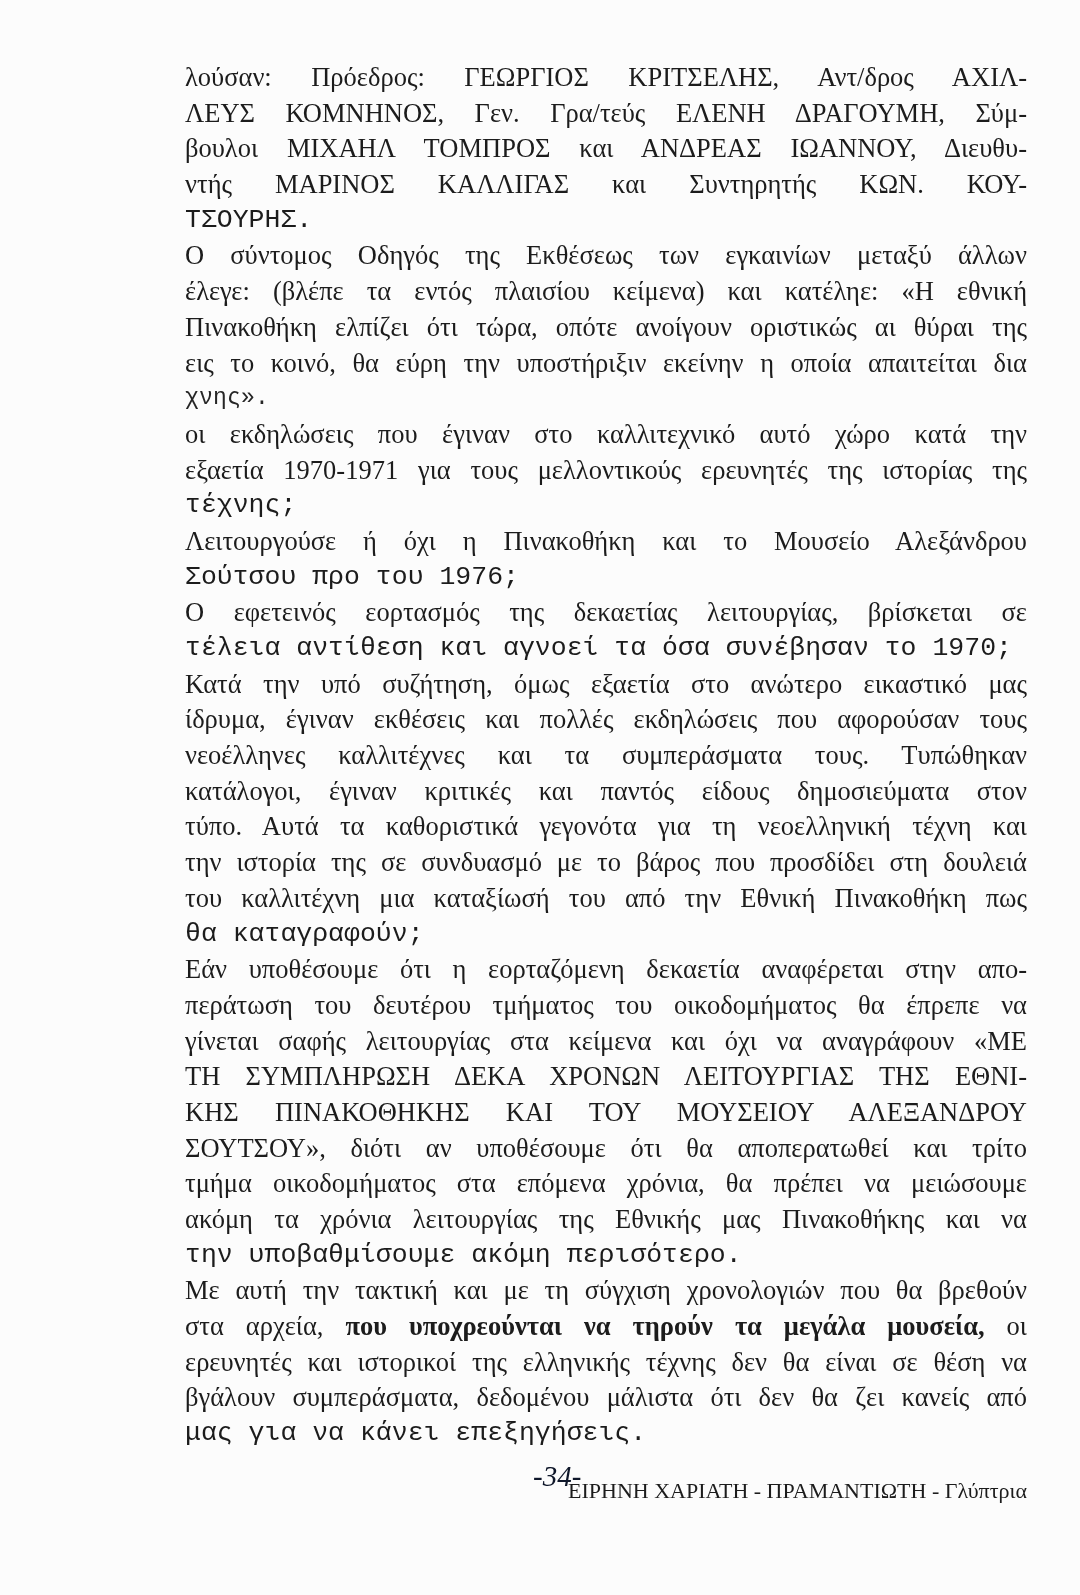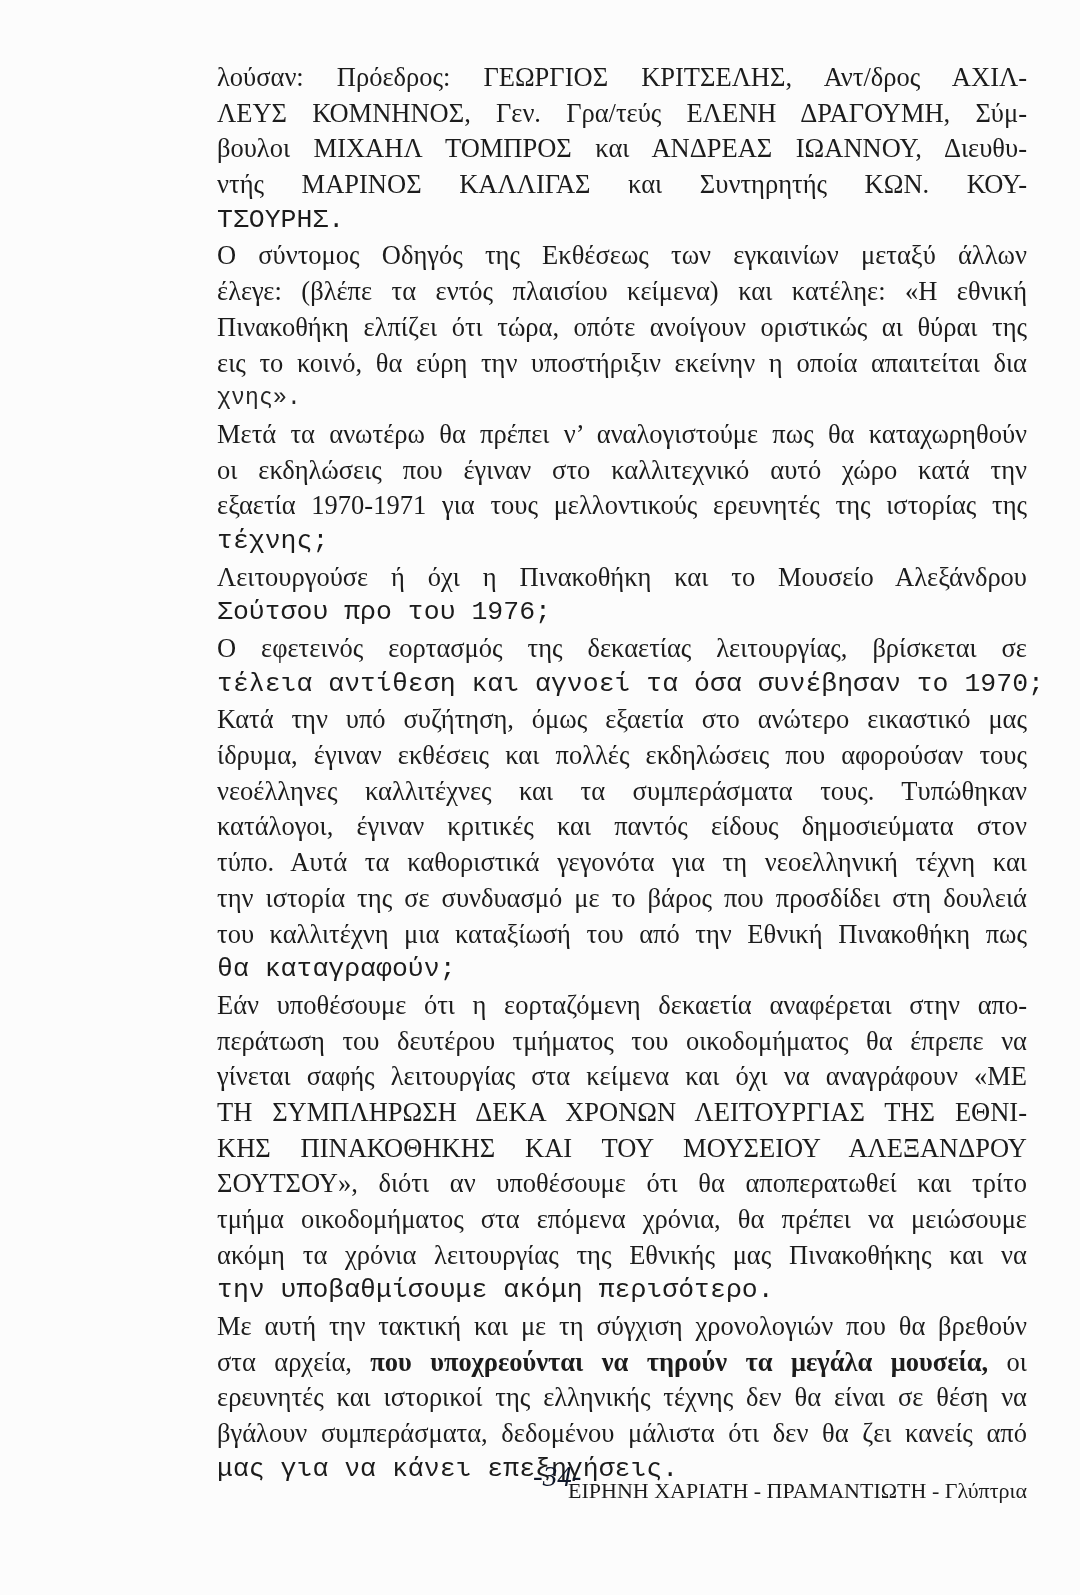--- a/index.html
+++ b/index.html
@@ -29,21 +29,20 @@
     font-size: 26.5px;
     line-height: 35.7px;
     color: #1c1c1c;
   }
   .line {
     display: block;
     white-space: nowrap;
     text-align: justify;
     text-align-last: justify;
     height: 35.7px;
-    margin-left: 32px;
   }
   .line.last {
     text-align-last: left;
     font-family: Liberation Mono, monospace;
   }
   .sans {
     font-family: "DejaVu Sans", "Liberation Sans", sans-serif;
     font-size: 23px;
     letter-spacing: 0.2px;
     color: #262626;
@@ -78,21 +77,20 @@
       <div class="line">λούσαν: Πρόεδρος: ΓΕΩΡΓΙΟΣ ΚΡΙΤΣΕΛΗΣ, Αντ/δρος ΑΧΙΛ-</div>
       <div class="line">ΛΕΥΣ ΚΟΜΝΗΝΟΣ, Γεν. Γρα/τεύς ΕΛΕΝΗ ΔΡΑΓΟΥΜΗ, Σύμ-</div>
       <div class="line">βουλοι ΜΙΧΑΗΛ ΤΟΜΠΡΟΣ και ΑΝΔΡΕΑΣ ΙΩΑΝΝΟΥ, Διευθυ-</div>
       <div class="line">ντής ΜΑΡΙΝΟΣ ΚΑΛΛΙΓΑΣ και Συντηρητής ΚΩΝ. ΚΟΥ-</div>
       <div class="line last">ΤΣΟΥΡΗΣ.</div>
       <div class="line">Ο σύντομος Οδηγός της Εκθέσεως των εγκαινίων μεταξύ άλλων</div>
       <div class="line">έλεγε: (βλέπε τα εντός πλαισίου κείμενα) και κατέληε: «Η εθνική</div>
       <div class="line">Πινακοθήκη ελπίζει ότι τώρα, οπότε ανοίγουν οριστικώς αι θύραι της</div>
       <div class="line">εις το κοινό, θα εύρη την υποστήριξιν εκείνην η οποία απαιτείται δια</div>
       <div class="line last sans">χνης».</div>
-      <div class="line">Μετά τα ανωτέρω θα πρέπει ν’ αναλογιστούμε πως θα καταχωρηθούν</div>
       <div class="line">οι εκδηλώσεις που έγιναν στο καλλιτεχνικό  αυτό χώρο κατά την</div>
       <div class="line">εξαετία 1970-1971 για τους μελλοντικούς ερευνητές της ιστορίας της</div>
       <div class="line last">τέχνης;</div>
       <div class="line">Λειτουργούσε ή όχι η Πινακοθήκη και το Μουσείο Αλεξάνδρου</div>
       <div class="line last">Σούτσου προ του 1976;</div>
       <div class="line">Ο εφετεινός εορτασμός της δεκαετίας λειτουργίας, βρίσκεται σε</div>
       <div class="line last">τέλεια αντίθεση και αγνοεί τα όσα συνέβησαν το 1970;</div>
       <div class="line">Κατά την υπό συζήτηση, όμως εξαετία στο ανώτερο εικαστικό μας</div>
       <div class="line">ίδρυμα, έγιναν εκθέσεις και πολλές εκδηλώσεις που αφορούσαν τους</div>
       <div class="line">νεοέλληνες καλλιτέχνες και τα συμπεράσματα τους. Τυπώθηκαν</div>

